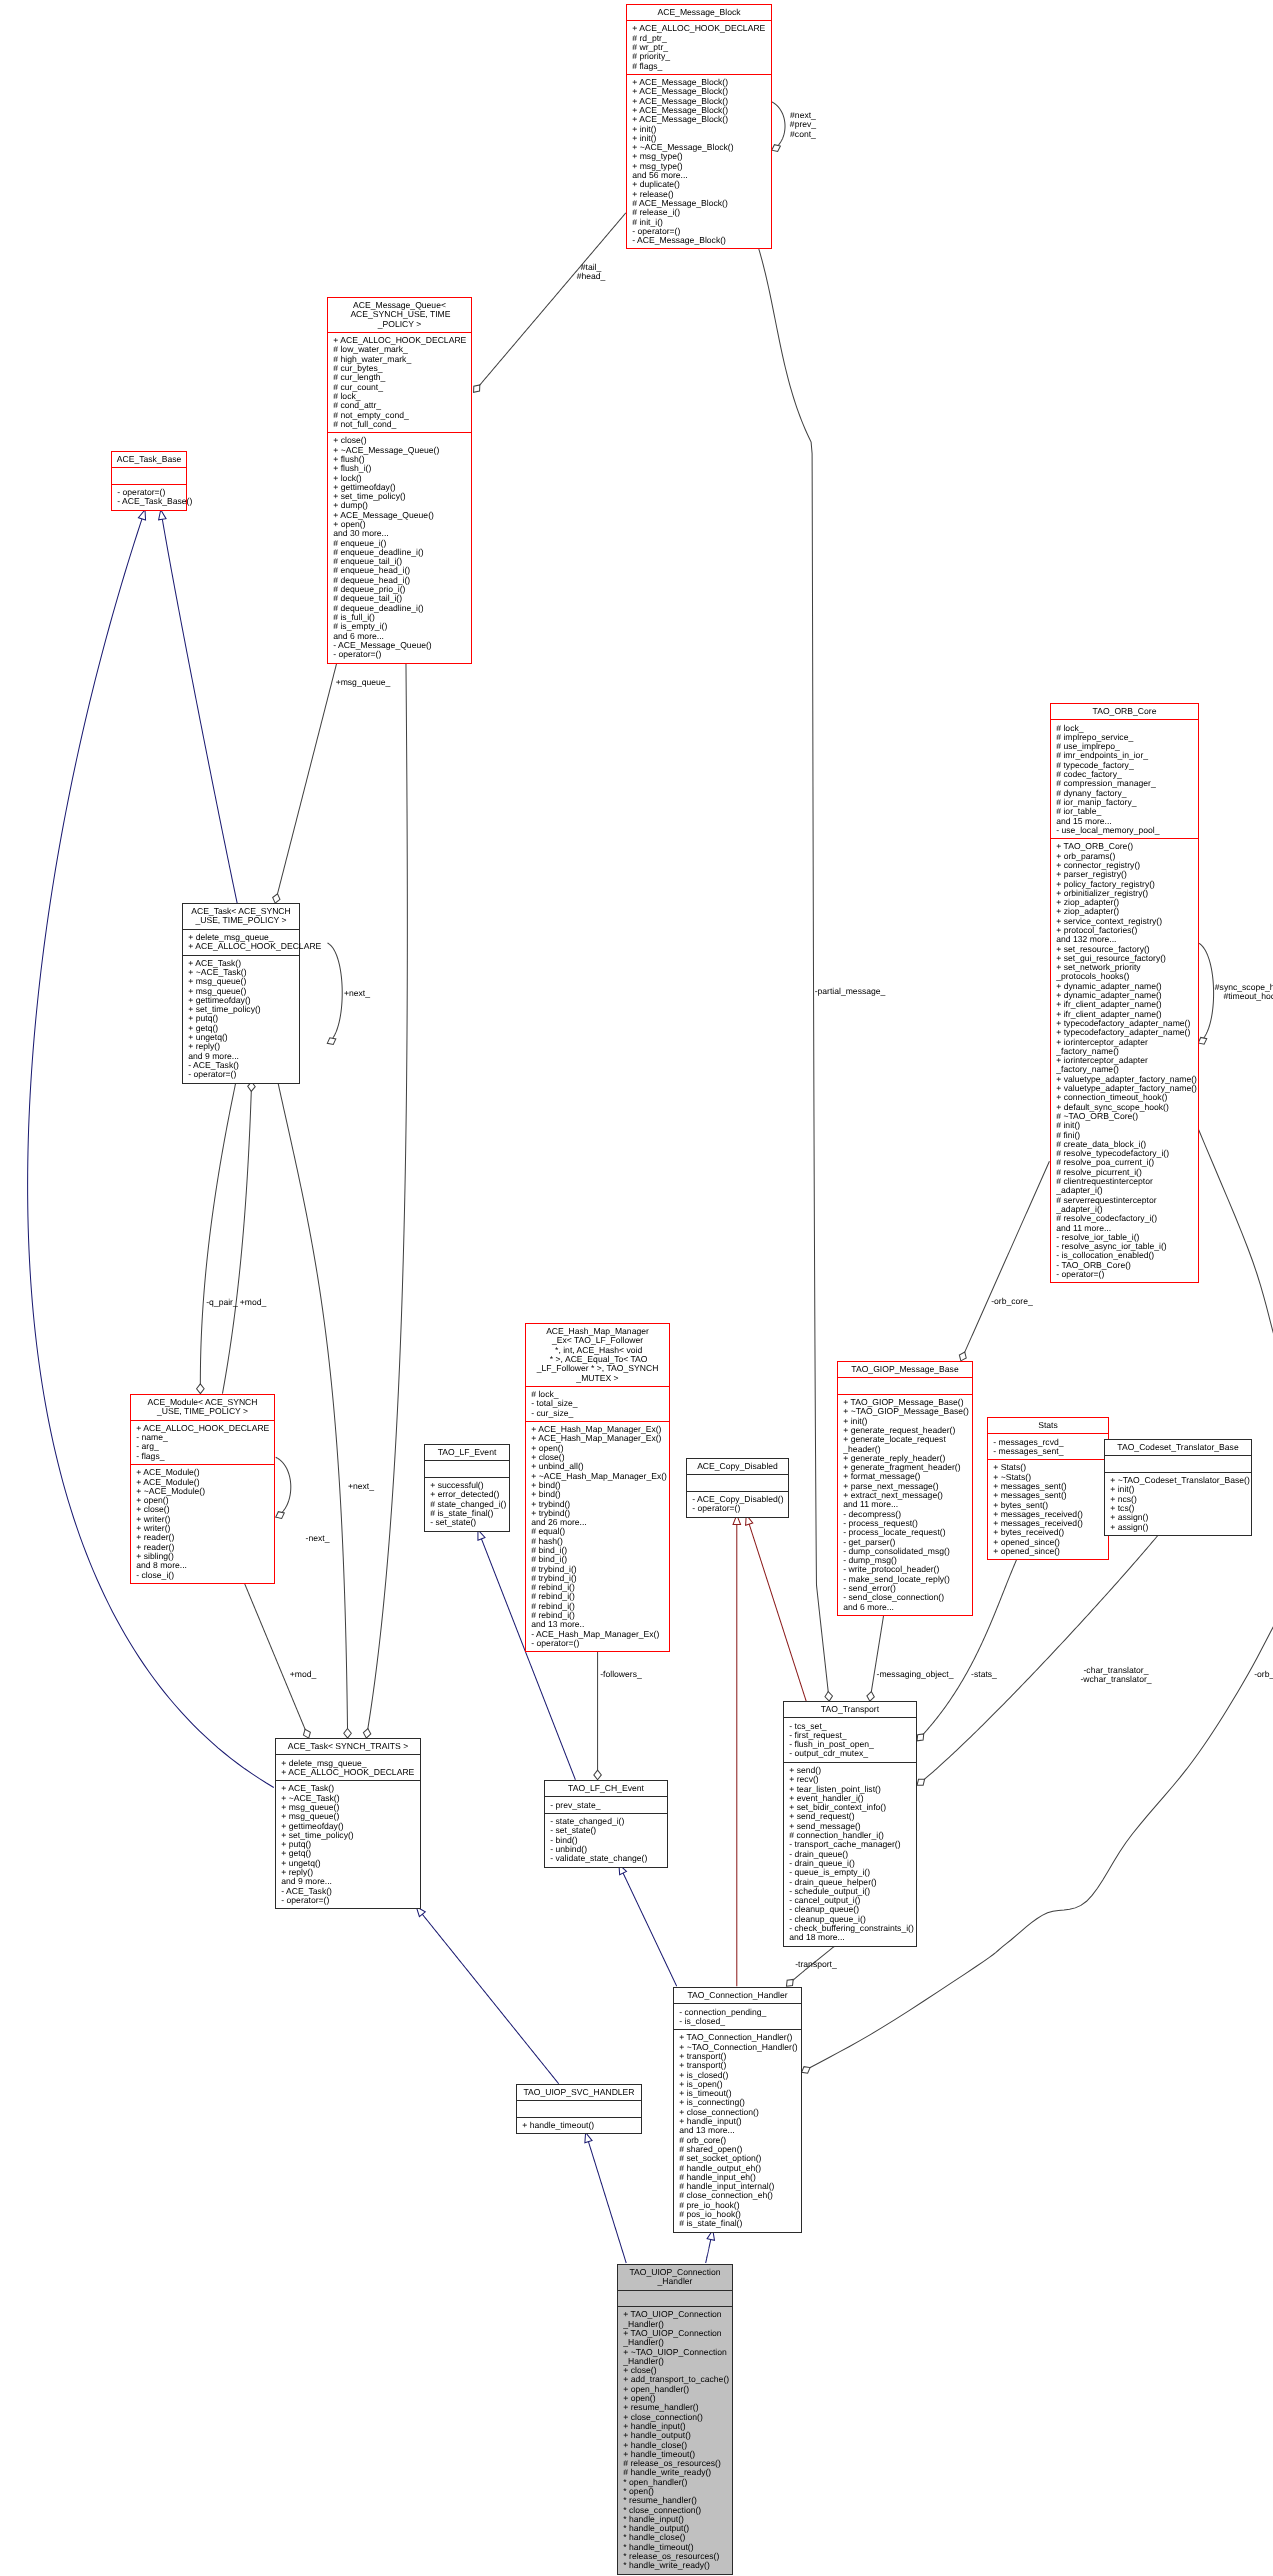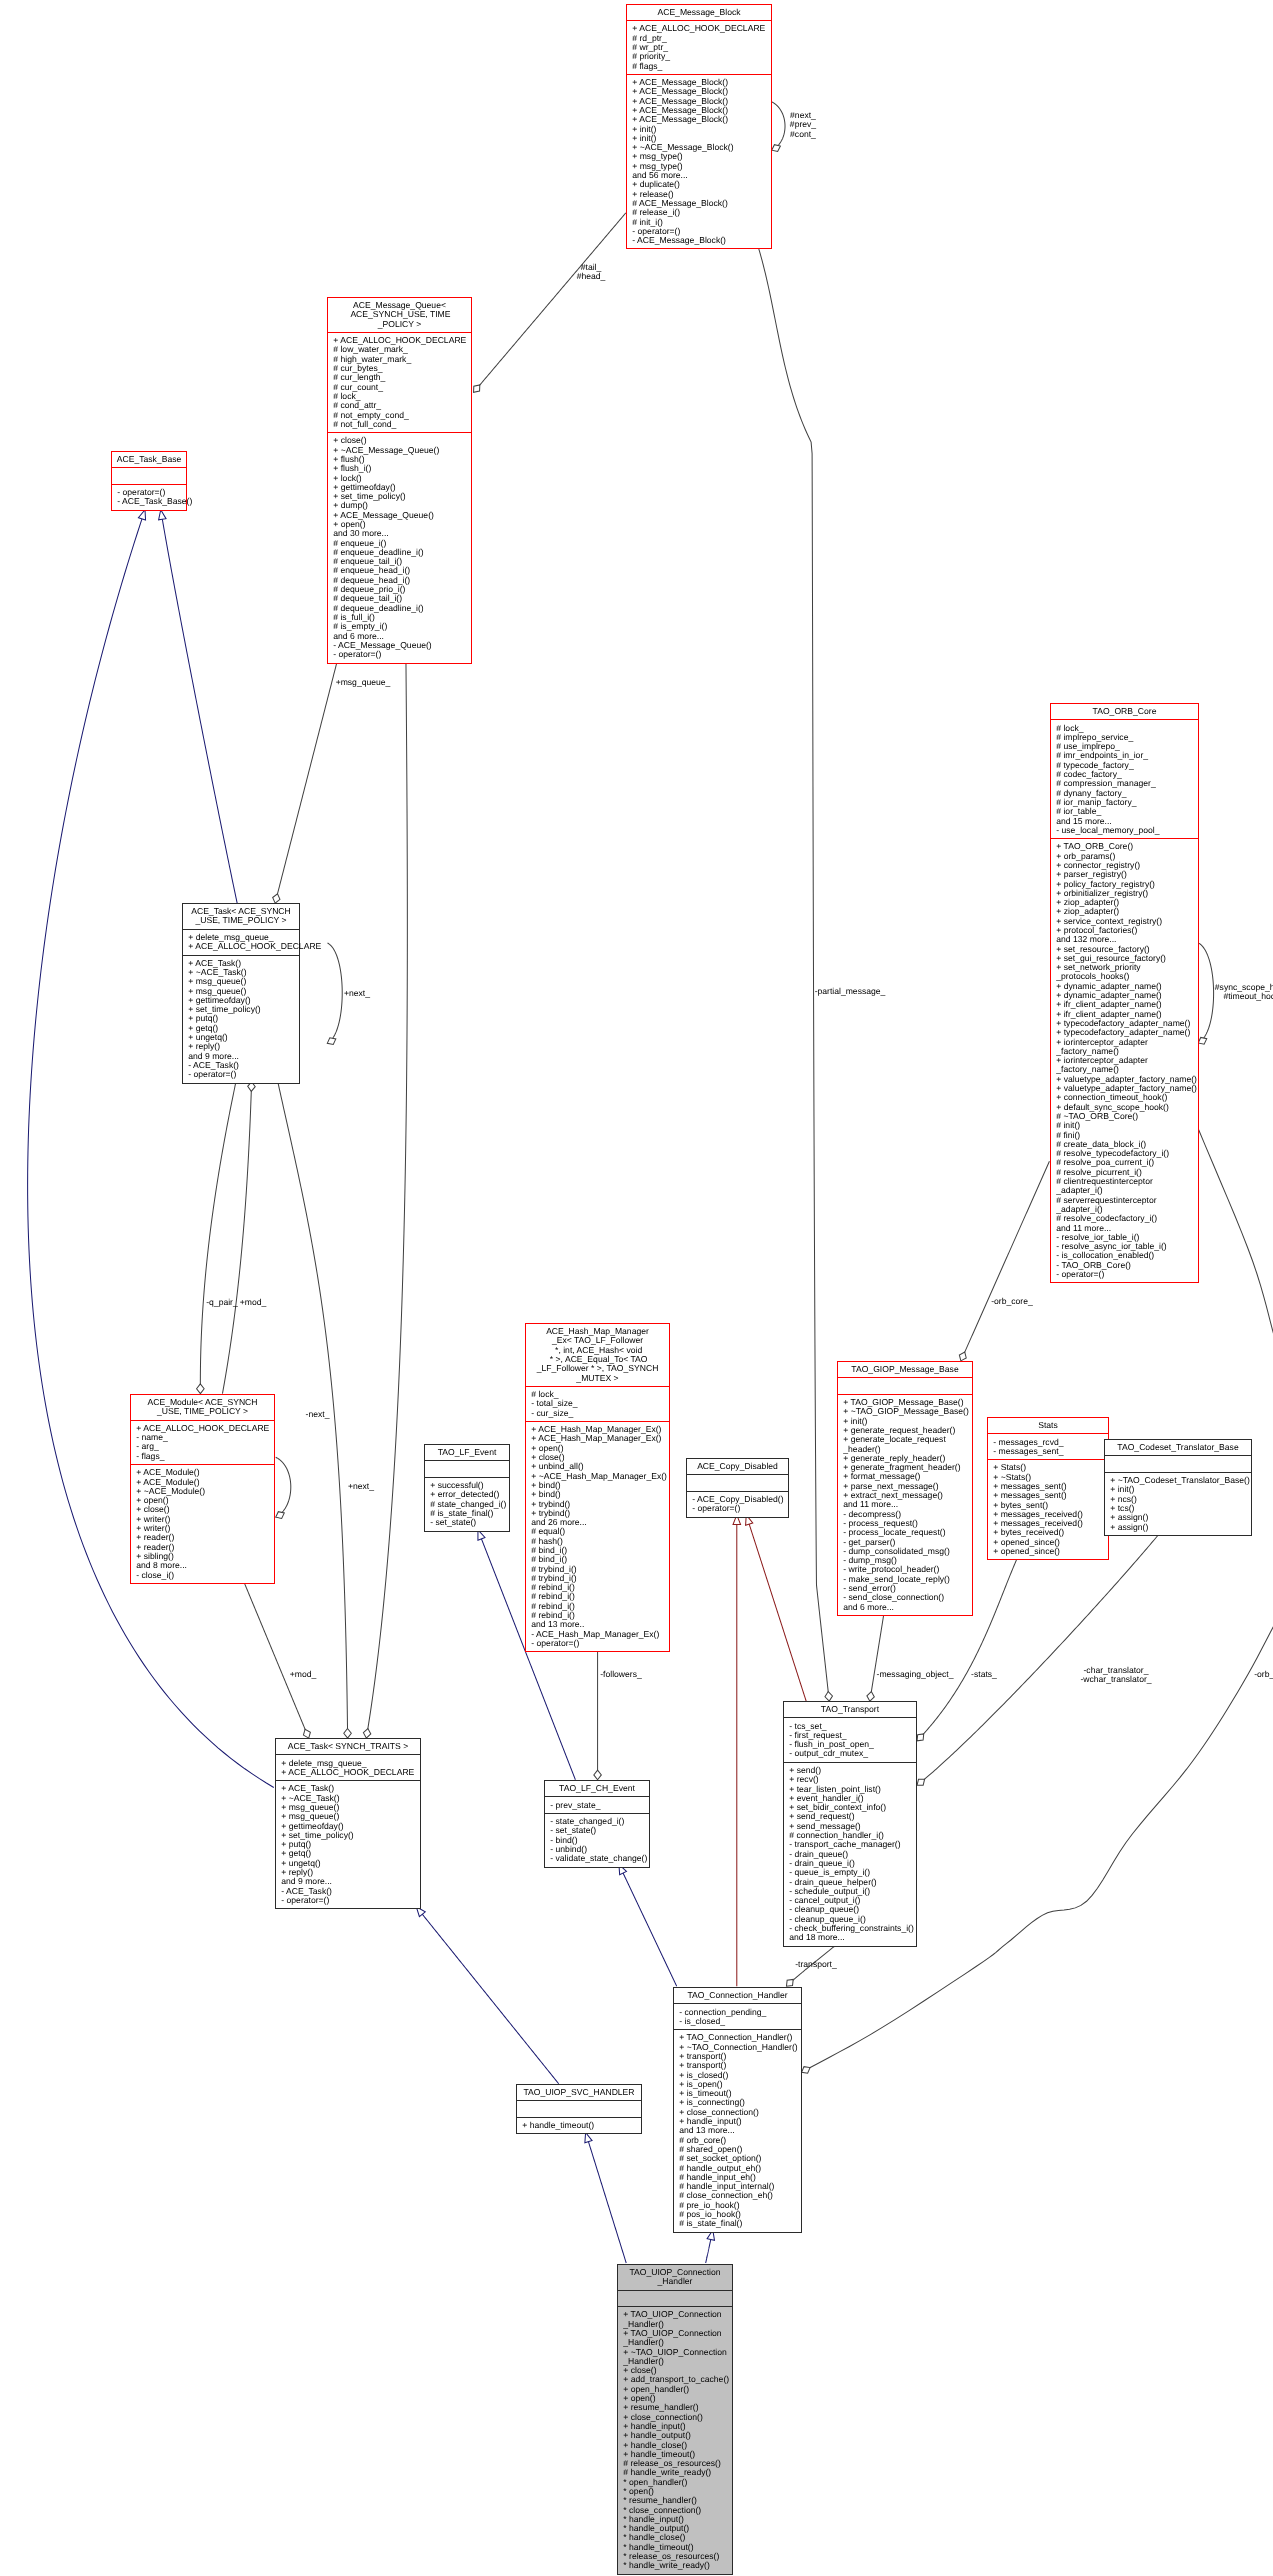--- a/index.html
+++ b/index.html
@@ -478,21 +478,21 @@
     <div class="row">- queue_is_empty_i()</div>
     <div class="row">- drain_queue_helper()</div>
     <div class="row">- schedule_output_i()</div>
     <div class="row">- cancel_output_i()</div>
     <div class="row">- cleanup_queue()</div>
     <div class="row">- cleanup_queue_i()</div>
     <div class="row">- check_buffering_constraints_i()</div>
     <div class="row">and 18 more...</div>
   </div>
 </div>
-<div class="node blk" style="left:520px;top:1780px;width:106px">
+<div class="node blk" style="left:520px;top:1780px;width:124px">
   <div class="sec title">
     <div class="row">TAO_LF_CH_Event</div>
   </div>
   <div class="sec attrs">
     <div class="row">- prev_state_</div>
   </div>
   <div class="sec ops">
     <div class="row">- state_changed_i()</div>
     <div class="row">- set_state()</div>
     <div class="row">- bind()</div>
@@ -586,21 +586,21 @@
   <div id="labels">
 <div class="elabel" style="left:779px;top:111px;"><div>#next_</div><div>#prev_</div><div>#cont_</div></div>
 <div class="elabel" style="left:567px;top:263px;"><div>#tail_</div><div>#head_</div></div>
 <div class="elabel" style="left:339px;top:678px;"><div>+msg_queue_</div></div>
 <div class="elabel" style="left:333px;top:989px;"><div>+next_</div></div>
 <div class="elabel" style="left:826px;top:987px;"><div>-partial_message_</div></div>
 <div class="elabel" style="left:1230px;top:983px;"><div>#sync_scope_hook_</div><div>#timeout_hook_</div></div>
 <div class="elabel" style="left:988px;top:1297px;"><div>-orb_core_</div></div>
 <div class="elabel" style="left:198px;top:1298px;"><div>-q_pair_</div></div>
 <div class="elabel" style="left:229px;top:1298px;"><div>+mod_</div></div>
-<div class="elabel" style="left:281px;top:1410px;padding-left:25px;"><div>-next_</div></div>
+<div class="elabel" style="left:281px;top:1534px;padding-left:25px;"><div>-next_</div></div>
 <div class="elabel" style="left:337px;top:1482px;"><div>+next_</div></div>
 <div class="elabel" style="left:1092px;top:1666px;"><div>-char_translator_</div><div>-wchar_translator_</div></div>
 <div class="elabel" style="left:279px;top:1670px;"><div>+mod_</div></div>
 <div class="elabel" style="left:597px;top:1670px;"><div>-followers_</div></div>
 <div class="elabel" style="left:891px;top:1670px;"><div>-messaging_object_</div></div>
 <div class="elabel" style="left:960px;top:1670px;"><div>-stats_</div></div>
 <div class="elabel" style="left:1251px;top:1670px;"><div>-orb_core_</div></div>
 <div class="elabel" style="left:792px;top:1960px;"><div>-transport_</div></div>
   </div>
 </div>

